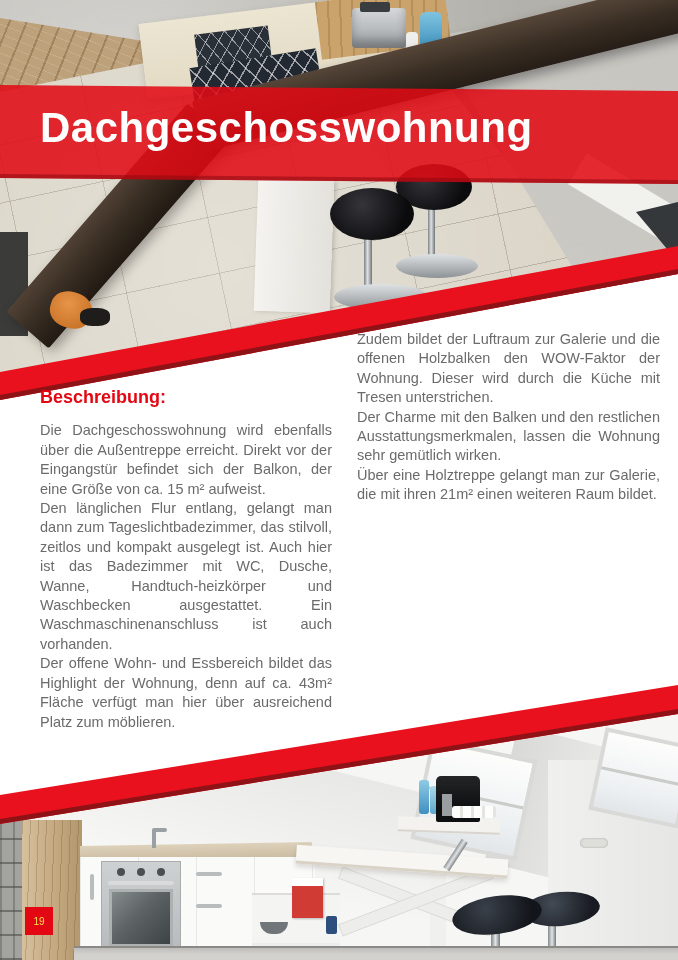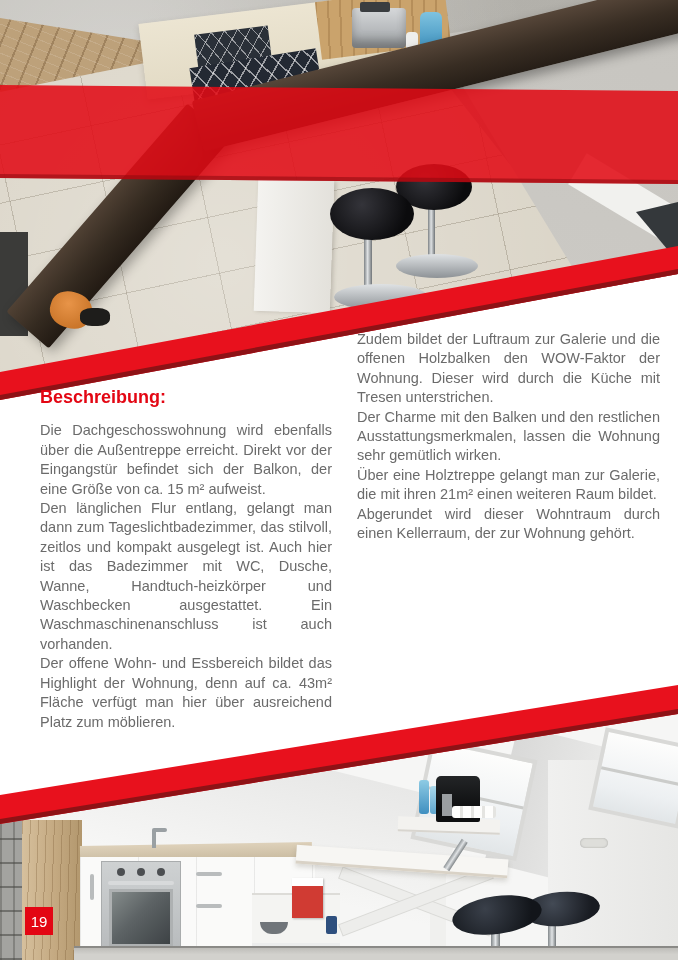--- a/index.html
+++ b/index.html
@@ -150,21 +150,21 @@
   .bstool-seat2{position:absolute;left:522px;top:892px;width:78px;height:34px;border-radius:50%;transform:rotate(-5deg);
     background:radial-gradient(circle at 40% 32%,#434a55,#181b21 75%);}
   .bstool-pole1{position:absolute;left:491px;top:926px;width:9px;height:34px;background:linear-gradient(90deg,#83888b,#e2e5e7 50%,#74797c);}
   .bstool-pole2{position:absolute;left:548px;top:922px;width:8px;height:38px;background:linear-gradient(90deg,#83888b,#e2e5e7 50%,#74797c);}
   .floor-strip{position:absolute;left:74px;top:946px;width:604px;height:14px;
     background:linear-gradient(180deg,#b7b6b2,#d2d1cd 60%);box-shadow:inset 0 2px 0 rgba(80,80,78,.45);}
 
   
   .page-badge{position:absolute;left:25px;top:907px;width:28px;height:28px;background:#e30613;
     display:flex;align-items:center;justify-content:center;}
-  .page-badge span{color:#ffffff;font-size:15px;}
+  .page-badge span{color:#fde047;font-size:10px;}
 </style>
 </head>
 <body>
 
 <div class="page">
 
   <div class="photo-top">
     <div class="wall-mottle"></div>
     <div class="planks-tl"></div>
     <div class="tiles-zone">
@@ -189,36 +189,36 @@
     <div class="beam-b"></div>
     <div class="beam-a"></div>
     <div class="orange-obj"></div>
     <div class="dark-handle"></div>
     <div class="white-band-r"></div>
     <div class="dark-wedge-r"></div>
   </div>
 
   <div class="banner"></div>
   <div class="banner-edge"></div>
+  <div class="banner-title">Dachgeschosswohnung</div>
 
   <div class="stripe-top"></div>
   <div class="stripe-top-edge"></div>
 
   <div class="col left-col">
     <h2 class="desc-heading">Beschreibung:</h2>
     <p>Die Dachgeschosswohnung wird ebenfalls über die Außentreppe erreicht. Direkt vor der Eingangstür befindet sich der Balkon, der eine Größe von ca. 15 m² aufweist.</p>
     <p>Den länglichen Flur entlang, gelangt man dann zum Tageslichtbadezimmer, das stilvoll, zeitlos und kompakt ausgelegt ist. Auch hier ist das Badezimmer mit WC, Dusche, Wanne, Handtuch-heizkörper und Waschbecken ausgestattet. Ein Waschmaschinenanschluss ist auch vorhanden.</p>
     <p class="gap">Der offene Wohn- und Essbereich bildet das Highlight der Wohnung, denn auf ca. 43m² Fläche verfügt man hier über ausreichend Platz zum möblieren.</p>
   </div>
 
   <div class="col right-col">
     <p>Zudem bildet der Luftraum zur Galerie und die offenen Holzbalken den WOW-Faktor der Wohnung. Dieser wird durch die Küche mit Tresen unterstrichen.</p>
     <p class="gap">Der Charme mit den Balken und den restlichen Ausstattungsmerkmalen, lassen die Wohnung sehr gemütlich wirken.</p>
     <p>Über eine Holztreppe gelangt man zur Galerie, die mit ihren 21m² einen weiteren Raum bildet.</p>
-    <p>Abgerundet wird dieser Wohntraum durch einen Kellerraum, der zur Wohnung gehört.</p>
   </div>
 
   <div class="photo-bottom">
     <div class="ceil-band"></div>
     <div class="ceil-wedge"></div>
     <div class="right-wall"></div>
     <div class="skylight sky1">
         <div class="sky-bar"></div>
       </div>
     <div class="skylight sky2">

